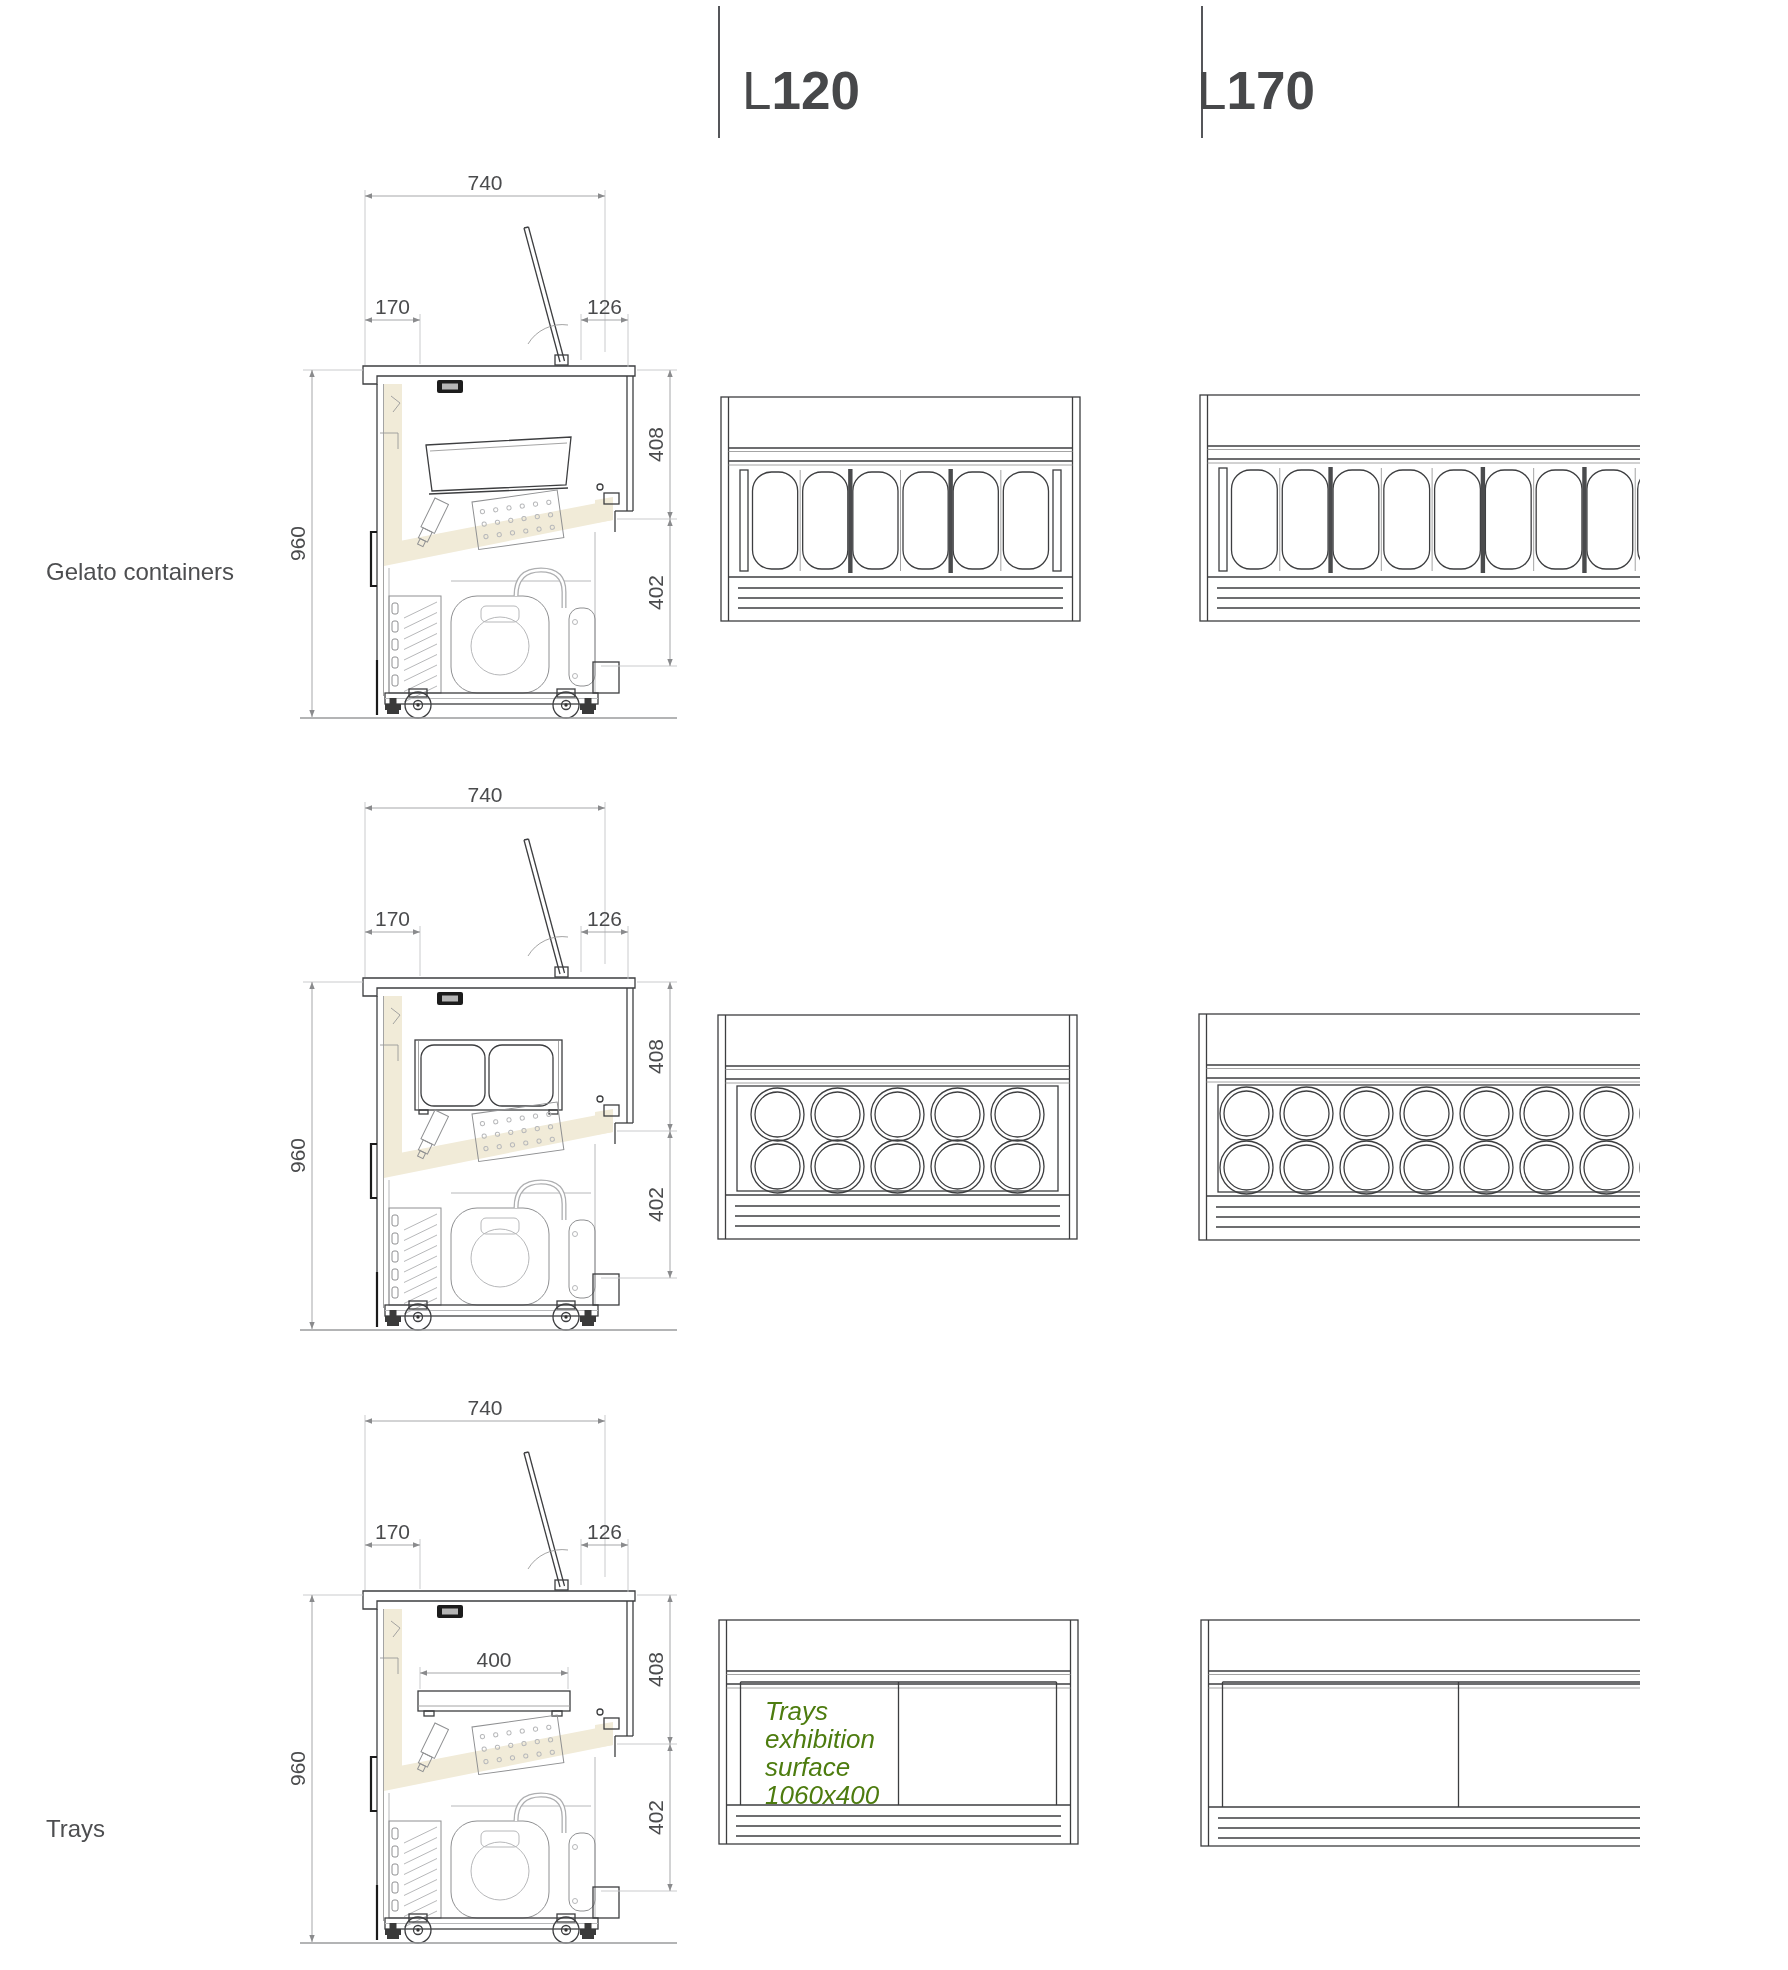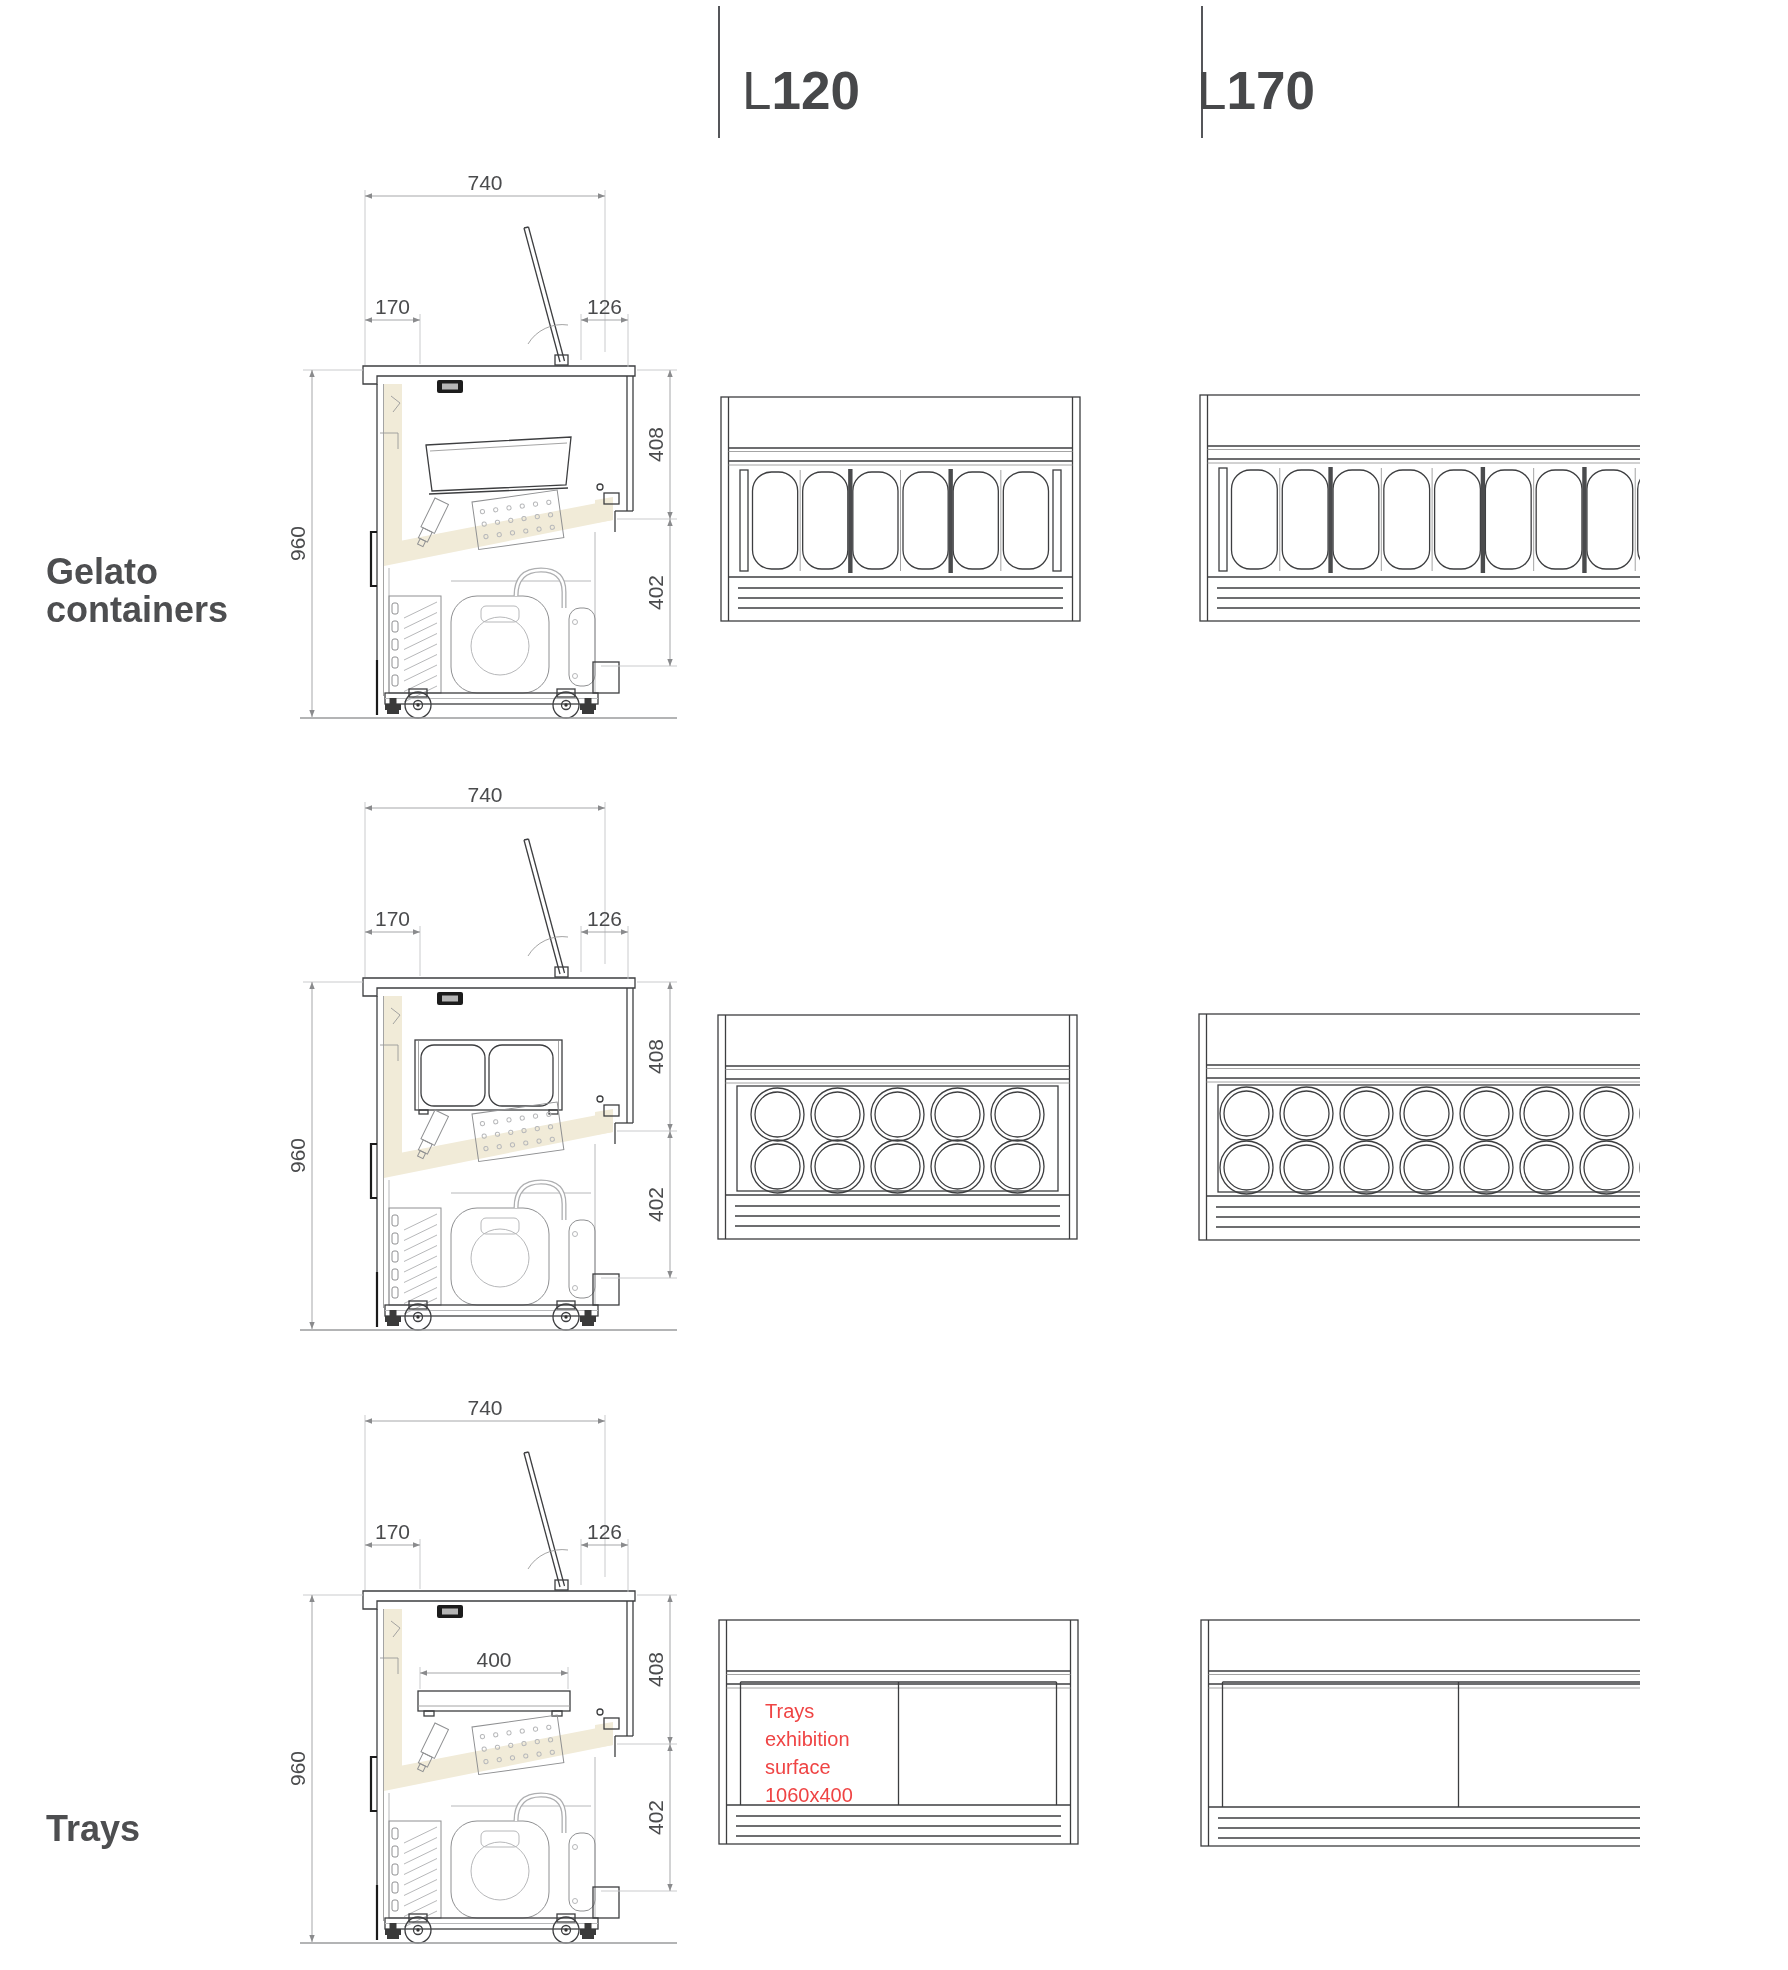--- a/index.html
+++ b/index.html
@@ -2,27 +2,27 @@
 <html><head>
 <meta charset="utf-8">
 <style>
   html,body{margin:0;padding:0;background:#fff;}
   .page{position:relative;width:1640px;height:1970px;background:#fff;overflow:hidden;
         font-family:"Liberation Sans",sans-serif;}
   .vdiv{position:absolute;top:6px;width:2px;height:132px;background:#55565a;}
   .model{position:absolute;top:60px;font-size:53px;color:#47484a;white-space:nowrap;}
   .model .mpfx{font-weight:400;}
   .model .msz{font-weight:700;}
-  .rowlabel{position:absolute;left:46px;width:238px;font-size:36px;line-height:38px;
-            font-weight:700;color:#4d4e50;}
+  .rowlabel{position:absolute;left:46px;width:238px;font-size:24px;line-height:38px;
+            font-weight:400;color:#4d4e50;}
   .sideview{position:absolute;left:285px;width:405px;height:595px;}
   .front{position:absolute;}
   .front svg{display:block;}
-  .front .note{position:absolute;left:47px;top:78px;width:138px;font-size:20px;
-               line-height:28px;color:#ef4444;}
+  .front .note{position:absolute;left:47px;top:78px;width:138px;font-size:26px;
+               line-height:28px;color:#4d7c0f;font-style:italic;}
   
   .ln{stroke:#3d3e40;fill:none;stroke-width:1.3;}
   .lt{stroke:#9a9a9a;fill:none;stroke-width:0.9;}
   .mech{stroke:#8f9092;fill:none;stroke-width:1;}
   .mech2{stroke:#b7b8ba;fill:none;stroke-width:1;}
   .dim{stroke:#a6a7a9;fill:none;stroke-width:1;}
   .ext{stroke:#c4c5c7;fill:none;stroke-width:0.9;}
   .arr{fill:#8a8b8d;stroke:none;}
   .dimtxt{fill:#4a4b4d;font-family:"Liberation Sans",sans-serif;font-size:21px;}
 </style>

